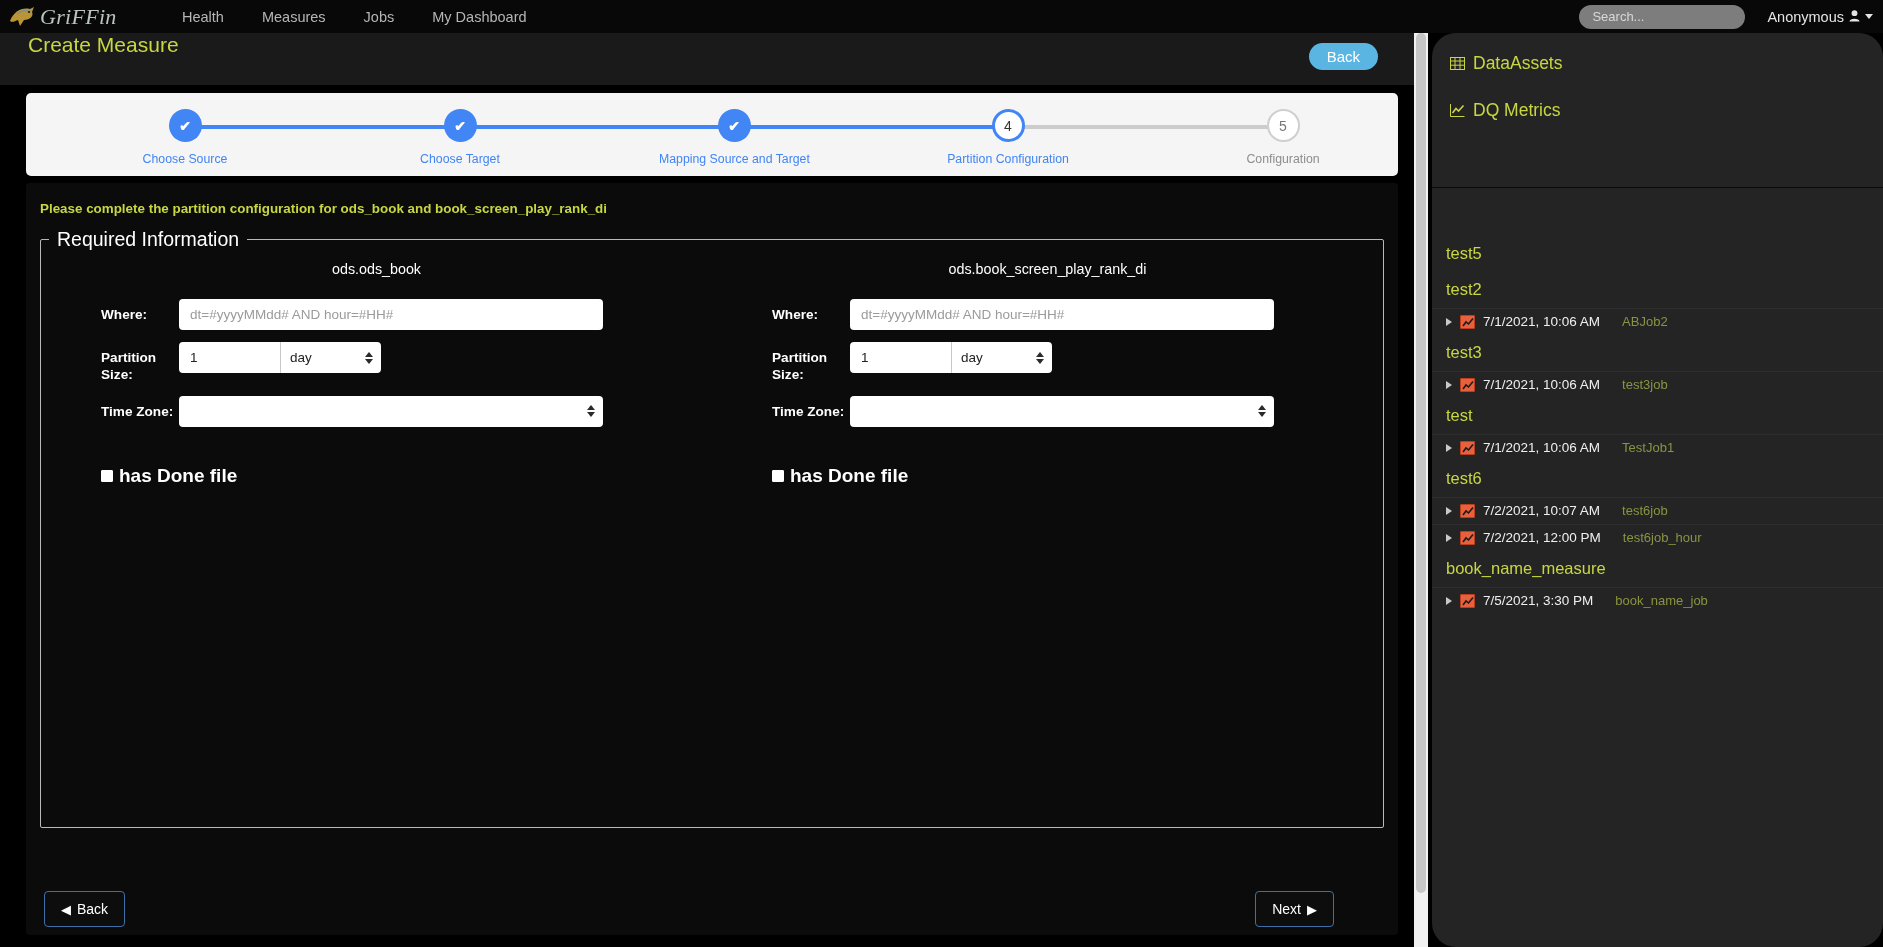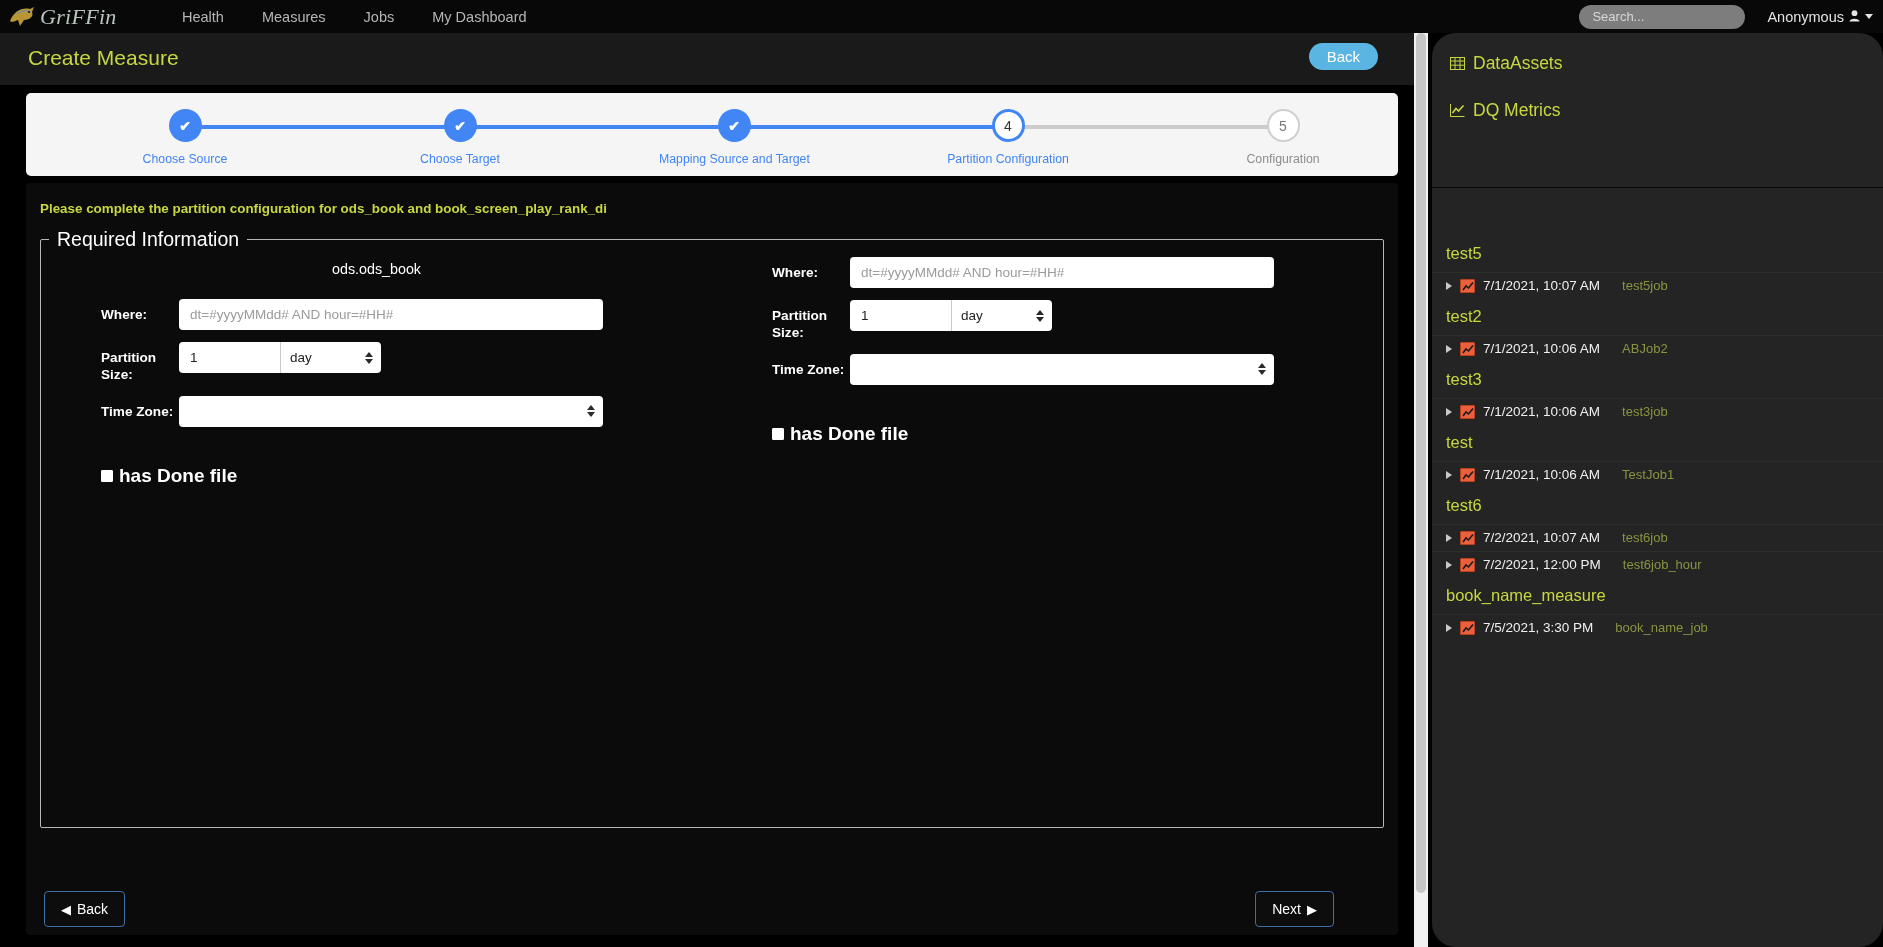--- a/index.html
+++ b/index.html
@@ -59,21 +59,21 @@
   .main {
     position: absolute; top: 33px; left: 0;
     width: 1424px; height: 914px;
     background: #000; overflow: hidden;
   }
   .page-head {
     position: relative; height: 52px;
     background: #1a1a1a;
   }
   .page-title {
-    position: absolute; left: 28px; top: 13px;
+    position: absolute; left: 28px; top: 0;
     font-size: 21px; color: #c8d741; font-weight: 300;
   }
   .btn-back-top {
     position: absolute; right: 46px; top: 10px;
     background: #5bb5e2; color: #fff;
     border: none; border-radius: 14px;
     font-size: 15px; padding: 5px 18px; cursor: pointer;
     font-family: "Liberation Sans", sans-serif;
   }
 
@@ -367,20 +367,21 @@
             </span>
           </div>
 
           <div class="chkrow">
             <span class="chk"></span>
             <span class="chklabel">has Done file</span>
           </div>
         </div>
 
         <div class="col">
+          <div class="col-title">ods.book_screen_play_rank_di</div>
 
           <div class="frow">
             <div class="flabel">Where:</div>
             <input class="txtinput" type="text" placeholder="dt=#yyyyMMdd# AND hour=#HH#" style="">
           </div>
 
           <div class="frow">
             <div class="flabel">Partition Size:</div>
             <input class="numinput" type="text" value="1" style="">
             <span class="selwrap">
@@ -448,30 +449,20 @@
         <svg width="15" height="15" viewBox="0 0 15 15">
           <polyline points="0.5,1 0.5,13.5 14.5,13.5" fill="none" stroke="#c8d741"></polyline>
           <polyline points="2.5,10 6,5.5 8.5,8 13.5,2.5" fill="none" stroke="#c8d741" stroke-width="1.6"></polyline>
         </svg>
       </span>
       <span>DQ Metrics</span>
     </div>
   </div>
   <div class="rlist" id="rlist">
       <div class="grp-title">test5</div>
-      <div class="jrow">
-        <span class="tri"></span>
-        <span class="jicon">
-          <svg width="12" height="11" viewBox="0 0 12 11">
-            <polyline points="1,9 4,5 6.5,7 11,1.5" fill="none" stroke="#1b1b1b" stroke-width="1.6"></polyline>
-          </svg>
-        </span>
-        <span class="jtime">7/1/2021, 10:07 AM</span>
-        <span class="jname">test5job</span>
-      </div>
       <div class="grp-title">test2</div>
       <div class="jrow">
         <span class="tri"></span>
         <span class="jicon">
           <svg width="12" height="11" viewBox="0 0 12 11">
             <polyline points="1,9 4,5 6.5,7 11,1.5" fill="none" stroke="#1b1b1b" stroke-width="1.6"></polyline>
           </svg>
         </span>
         <span class="jtime">7/1/2021, 10:06 AM</span>
         <span class="jname">ABJob2</span>

